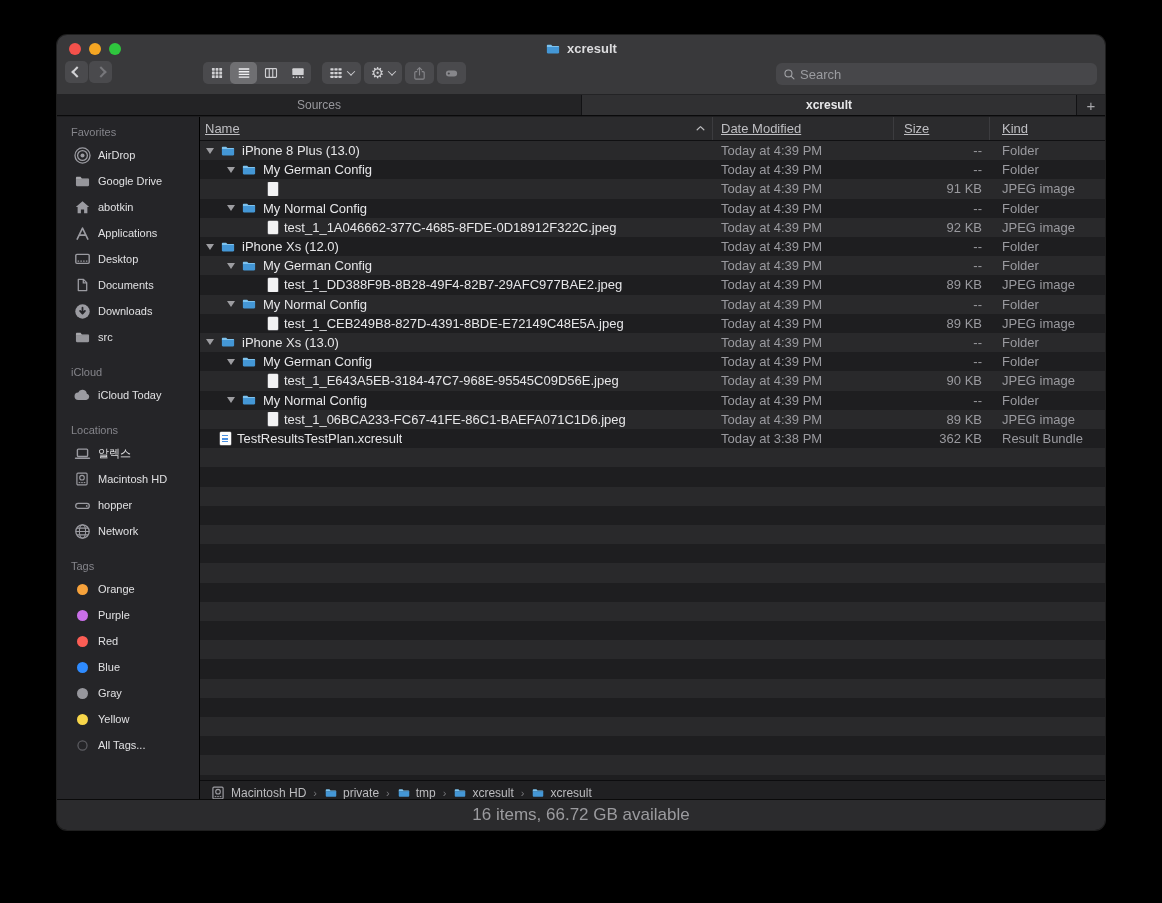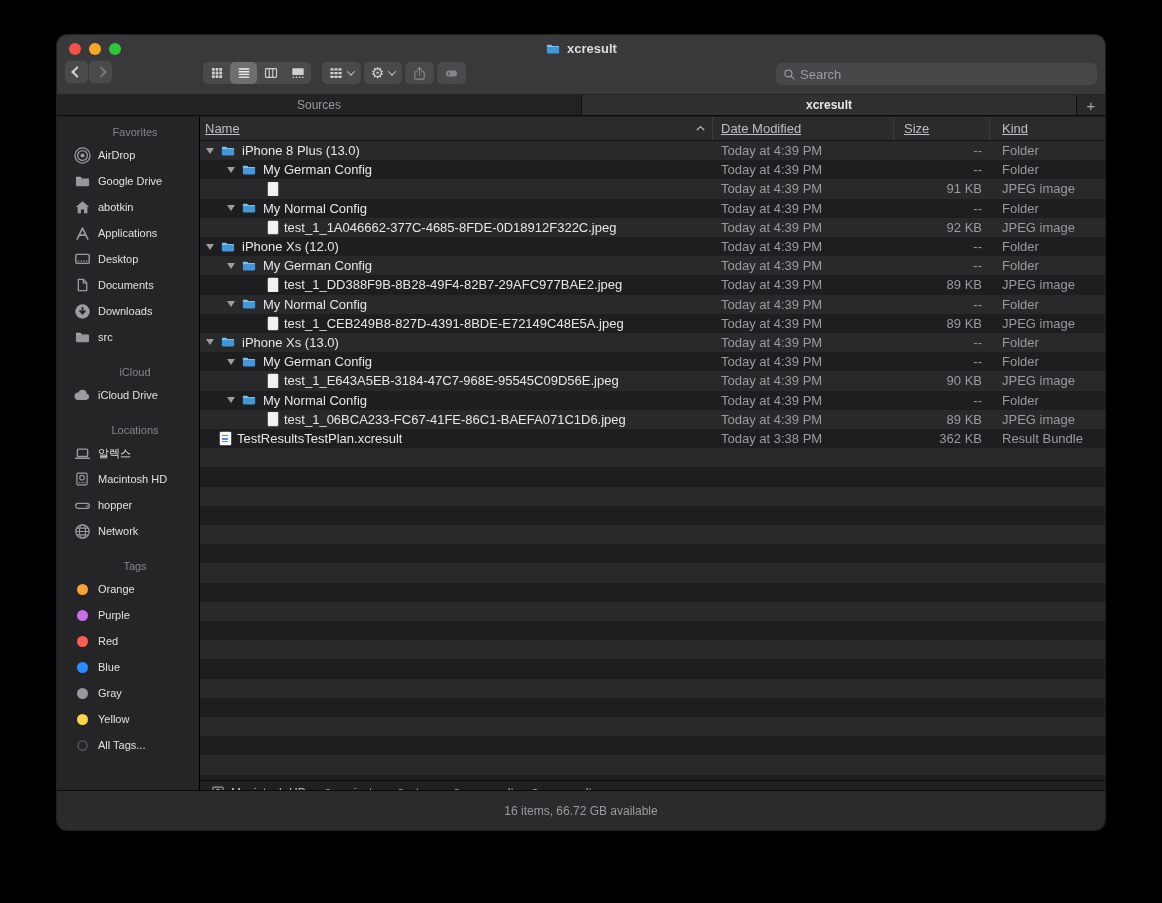--- a/index.html
+++ b/index.html
@@ -47,21 +47,21 @@
     background:#232325; border-bottom:1px solid #0a0a0b; }
   .tab { display:flex; align-items:center; justify-content:center; font-size:12px;
     border-right:1px solid #121214; color:#98989d; background:#232325; }
   .tab.active { background:#303032; color:#e8e8ea; font-weight:bold; }
   .tab-plus { width:28px; display:flex; align-items:center; justify-content:center;
     color:#a9a9ad; font-size:15px; background:#29292b; }
 
   
   .main { position:absolute; left:0; top:82px; right:0; bottom:25px; display:flex; }
   .sidebar { width:143px; background:#252528; border-right:1px solid #000;
-    padding-top:7px; overflow:hidden;text-align:center; }
+    padding-top:7px; overflow:hidden; }
   .sb-head { padding-left:14px; font-size:11px; color:#85858b; height:16px; line-height:16px;
     margin-bottom:2px; }
   .sb-head.later { margin-top:14px; }
   .sb-item { height:26px; display:flex; align-items:center; padding-left:16px; gap:7px;
     color:#e0e0e2; font-size:11px; }
   .sb-ic { width:18px; height:18px; display:flex; align-items:center; justify-content:center;
     color:#9b9ba1; flex:0 0 18px; }
   .tag-dot { width:11px; height:11px; border-radius:50%; display:inline-block; }
 
   .content { flex:1; display:flex; flex-direction:column; background:#1e1e20; min-width:0; }
@@ -95,23 +95,23 @@
     box-shadow:0 0 0 0.5px #8a8a8e; position:relative; }
   .bundle-file::before { content:""; position:absolute; left:2px; top:3px; width:6px; height:7px;
     background:repeating-linear-gradient(180deg,#4a90e2 0 1.5px,transparent 1.5px 3.2px); }
 
   
   .pathbar { height:25px; flex:0 0 25px; background:#202022; border-top:1px solid #0c0c0e;
     display:flex; align-items:center; padding-left:10px; font-size:12px; color:#bcbcbf;
     overflow:hidden; }
   .path-item { display:flex; align-items:center; gap:5px; }
   .path-sep { margin:0 7px; color:#77777b; font-size:11px; }
-  .statusbar { position:absolute; left:0; right:0; bottom:0; height:40px; background:#2b2b2d;
+  .statusbar { position:absolute; left:0; right:0; bottom:0; height:31px; background:#2b2b2d;
     border-top:1px solid #0a0a0a; border-radius:0 0 10px 10px; display:flex; align-items:center;
-    justify-content:center; font-size:12px; color:#9b9b9f; }
+    justify-content:center; font-size:17px; color:#9b9b9f; }
 
   svg.ic { display:block; }
 </style>
 </head>
 <body>
 
 <div class="window">
 
   <div class="titlebar">
     <div class="lights">
@@ -310,21 +310,21 @@
           </span>
           <span>src</span>
         </div>
         <div class="sb-head later">iCloud</div>
         <div class="sb-item">
           <span class="sb-ic">
             <svg class="ic" viewBox="0 0 16 16" width="18" height="18" xmlns="http://www.w3.org/2000/svg">
               <path d="M4.7 12.4h7.1a2.8 2.8 0 0 0 .5-5.5 4 4 0 0 0-7.7-1.1 3 3 0 0 0 .1 6.6Z" fill="currentColor"></path>
             </svg>
           </span>
-          <span>iCloud Drive</span>
+          <span>iCloud Today</span>
         </div>
         <div class="sb-head later">Locations</div>
         <div class="sb-item">
           <span class="sb-ic">
             <svg class="ic" viewBox="0 0 16 16" width="17" height="17" xmlns="http://www.w3.org/2000/svg">
               <rect x="3.2" y="3.9" width="9.6" height="6.9" rx="0.9" fill="none" stroke="currentColor" stroke-width="1.3"></rect>
               <path d="M1.5 12.5h13" stroke="currentColor" stroke-width="1.5" stroke-linecap="round"></path>
             </svg>
           </span>
           <span>알렉스</span>

